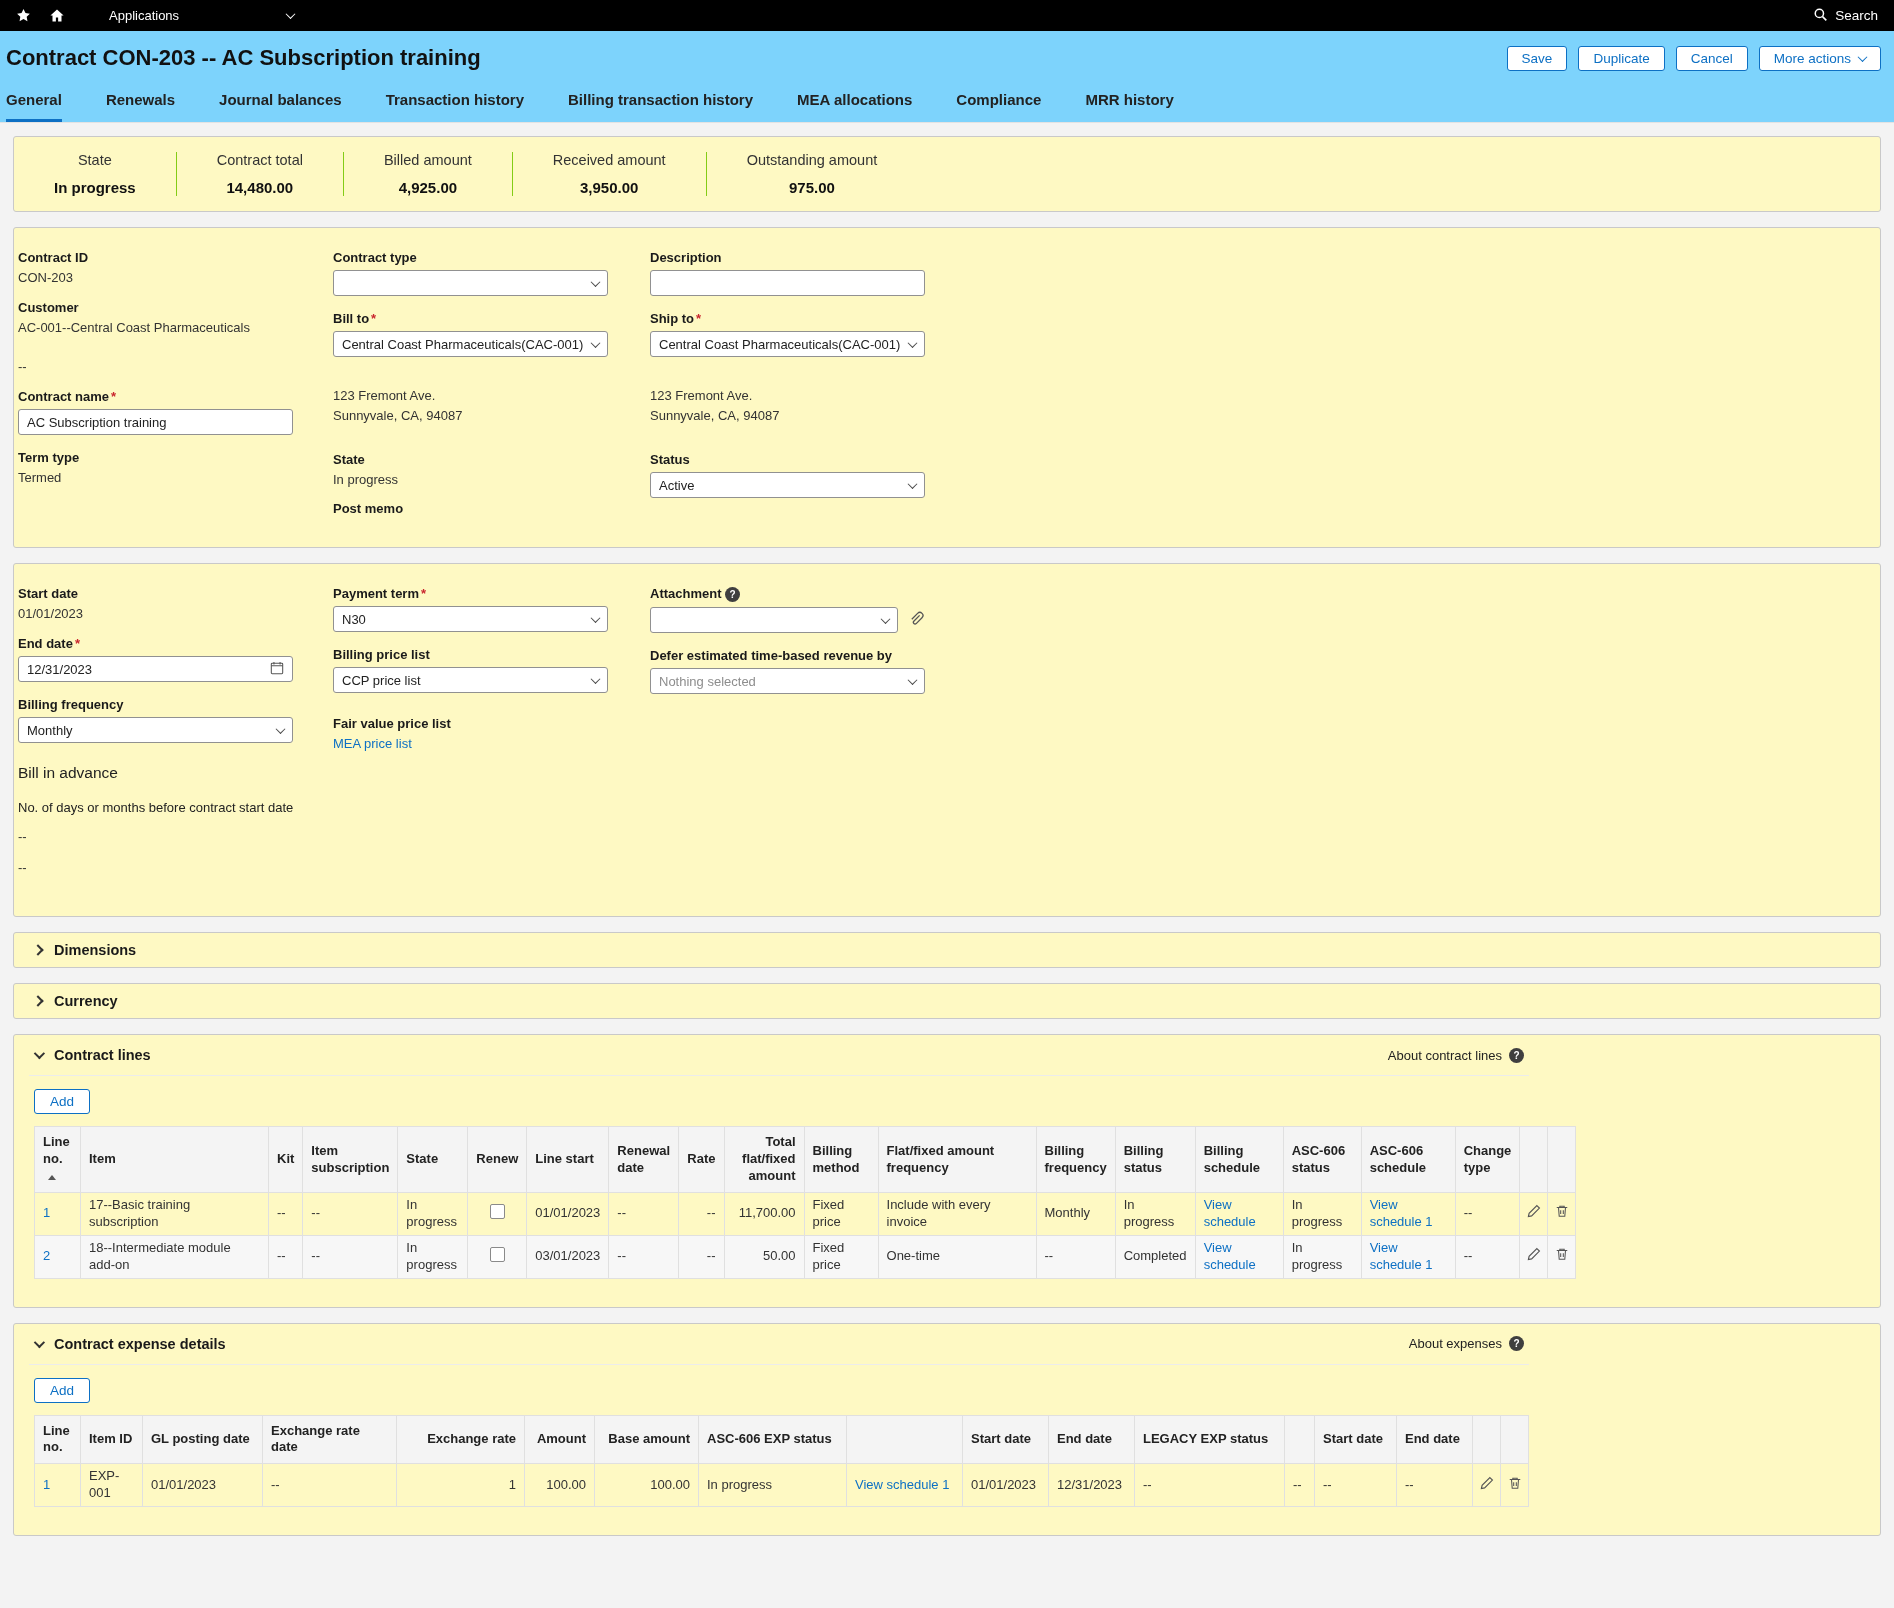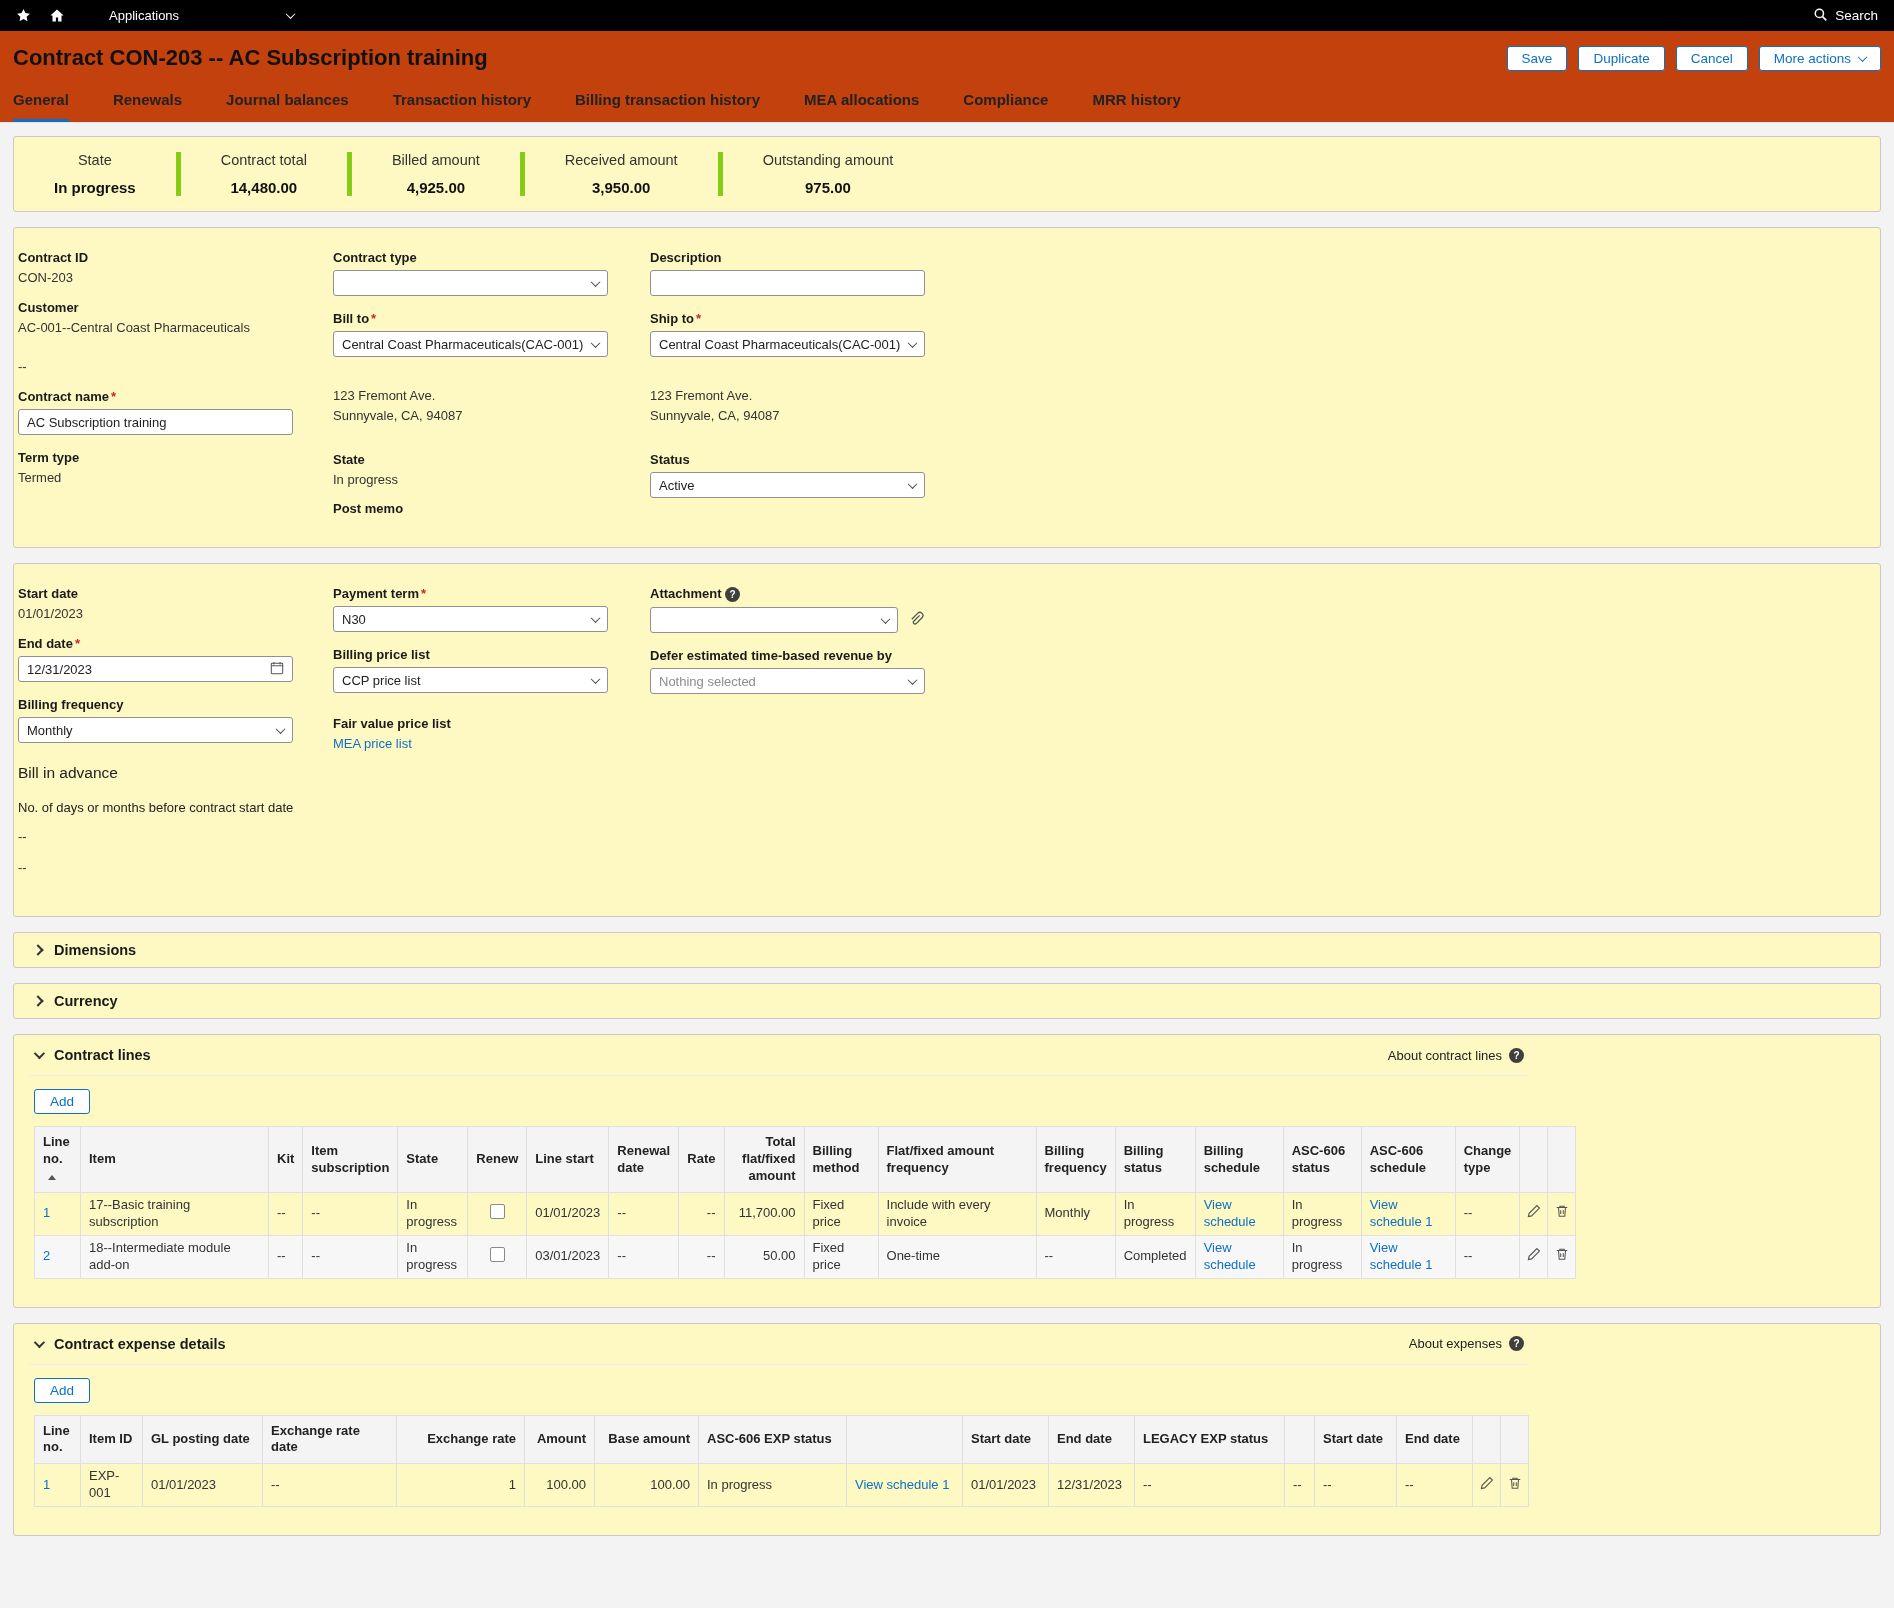--- a/index.html
+++ b/index.html
@@ -16,21 +16,21 @@
   }
   a{color:var(--accent);text-decoration:none;cursor:pointer;}
 
   
   .topbar{height:31px;background:#000;display:flex;align-items:center;color:#fff;padding:0 16px;}
   .tb-icon{display:inline-flex;align-items:center;margin-right:18px;cursor:pointer;}
   .app-dd{display:flex;align-items:center;justify-content:space-between;width:185px;margin-left:26px;font-size:13px;cursor:pointer;}
   .tb-right{margin-left:auto;display:flex;align-items:center;gap:7px;font-size:13.5px;cursor:pointer;}
 
   
-  .header{background:#c2410c;padding:14px 13px 0 13px;border-bottom:1px solid #e3e3e3;}
+  .header{background:#7dd3fc;padding:14px 13px 0 6px;border-bottom:1px solid #e3e3e3;}
   .header-row{display:flex;align-items:center;}
   .title{font-size:22px;font-weight:bold;color:#111;}
   .hbtns{margin-left:auto;display:flex;gap:11px;}
   .btn{background:#fff;border:1px solid var(--accent);color:var(--accent);border-radius:3px;
        padding:4px 14px;font-size:13.5px;cursor:pointer;font-family:inherit;display:inline-flex;align-items:center;gap:8px;}
   .tabs{display:flex;gap:44px;padding:20px 0 0 0;}
   .tab{font-size:15px;font-weight:bold;color:#222;padding-bottom:11px;border-bottom:3px solid transparent;cursor:pointer;}
   .tab.active{border-bottom-color:var(--accent);}
 
   
@@ -41,21 +41,21 @@
   .sec-chevron{display:inline-block;width:8px;height:8px;border-right:2px solid #333;border-bottom:2px solid #333;margin-right:12px;cursor:pointer;}
   .sec-chevron.right{transform:rotate(-45deg);}
   .sec-chevron.down{transform:rotate(45deg) translateY(-2px);}
 
   
   .content{padding:13px;display:flex;flex-direction:column;gap:15px;}
   .card{background:#fef9c3;border:1px solid var(--card-border);border-radius:3px;}
 
   
   .summary{display:flex;padding:15px 0;}
-  .stat{padding:0 40px;border-left:5px solid #84cc16;text-align:center;min-width:160px;}
+  .stat{padding:0 40px;border-left:1px solid #84cc16;text-align:center;min-width:160px;}
   .stat:first-child{border-left:none;}
   .stat .lab{font-size:14.5px;color:#333;margin-bottom:11px;}
   .stat .val{font-size:15px;font-weight:bold;color:#111;}
 
   
   .formcard{padding:22px 20px 26px 4px;display:grid;grid-template-columns:315px 317px 1fr;}
   .fcol{display:flex;flex-direction:column;align-items:flex-start;}
   .flabel{font-weight:bold;font-size:13px;color:#1a1a1a;margin-bottom:5px;}
   .fvalue{font-size:13px;color:#333;margin-bottom:15px;}
   .fvalue.tight{margin-bottom:6px;}

